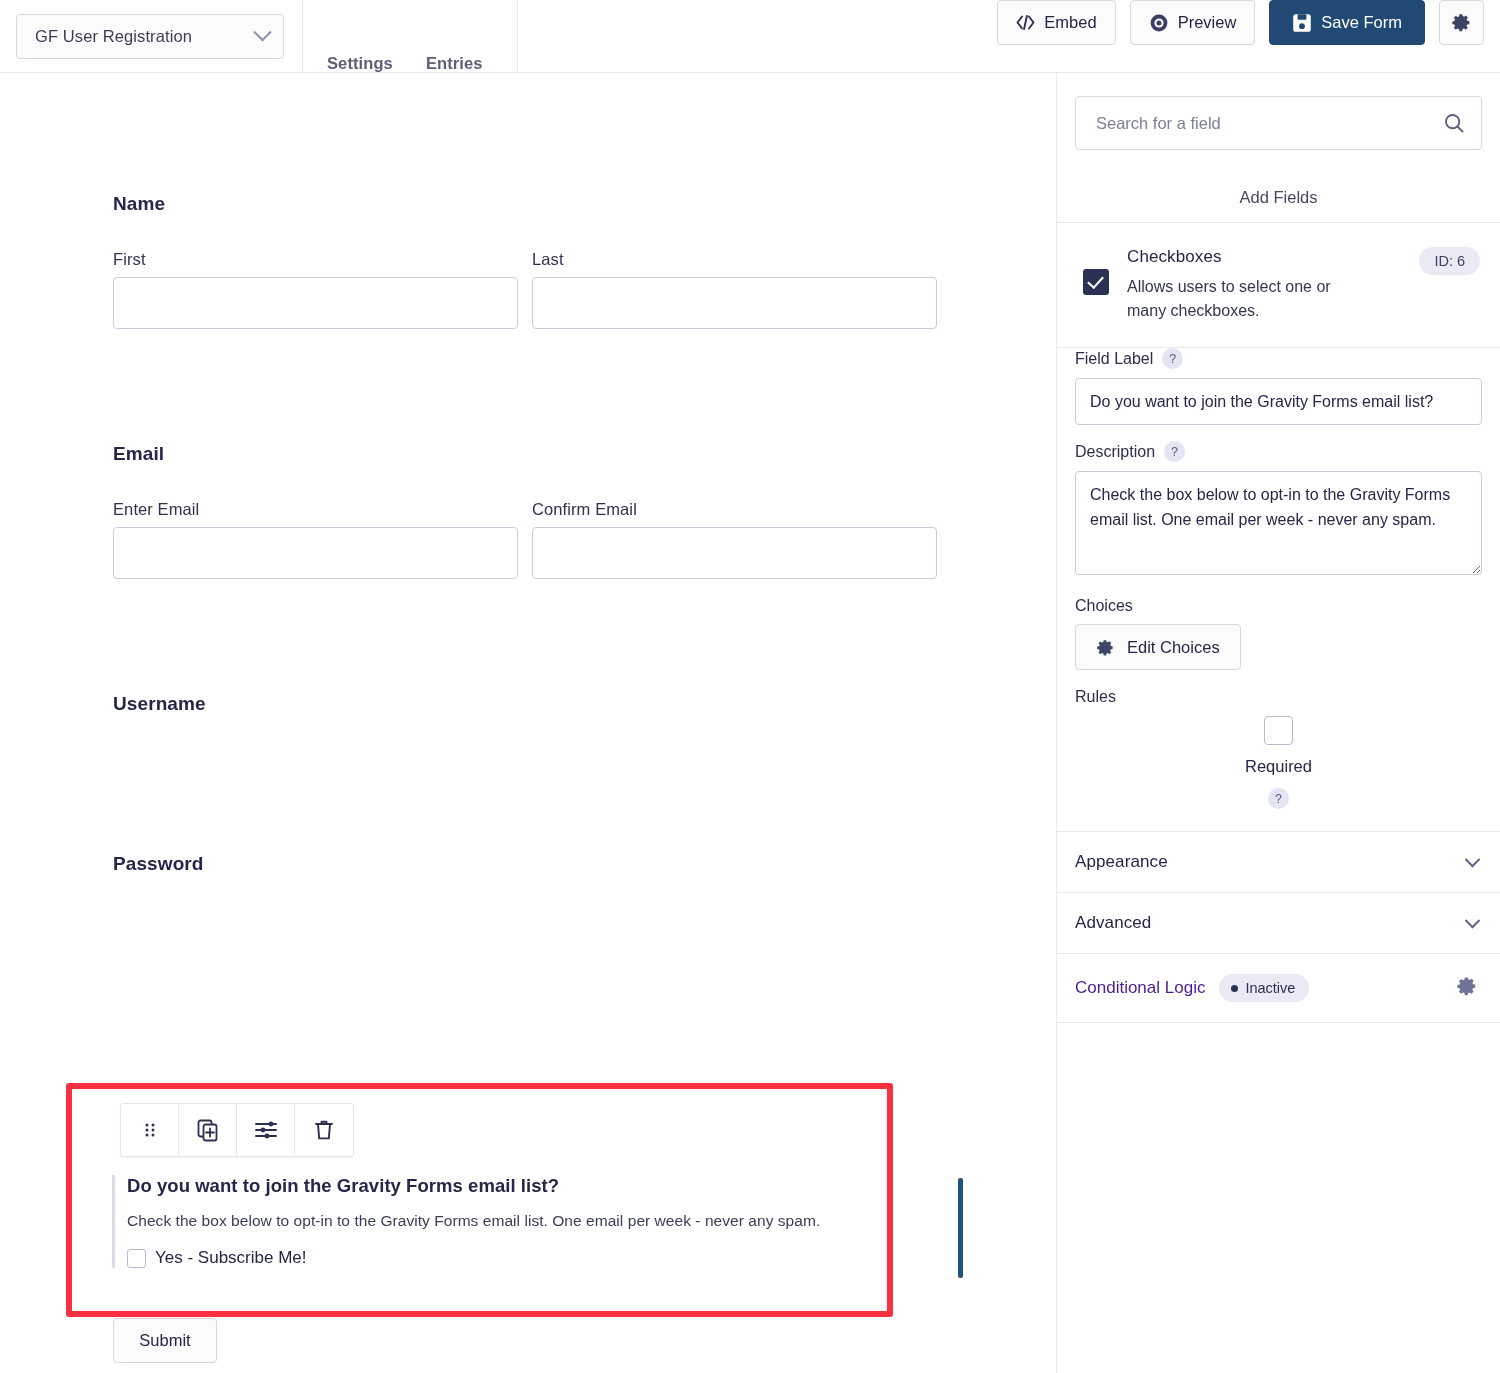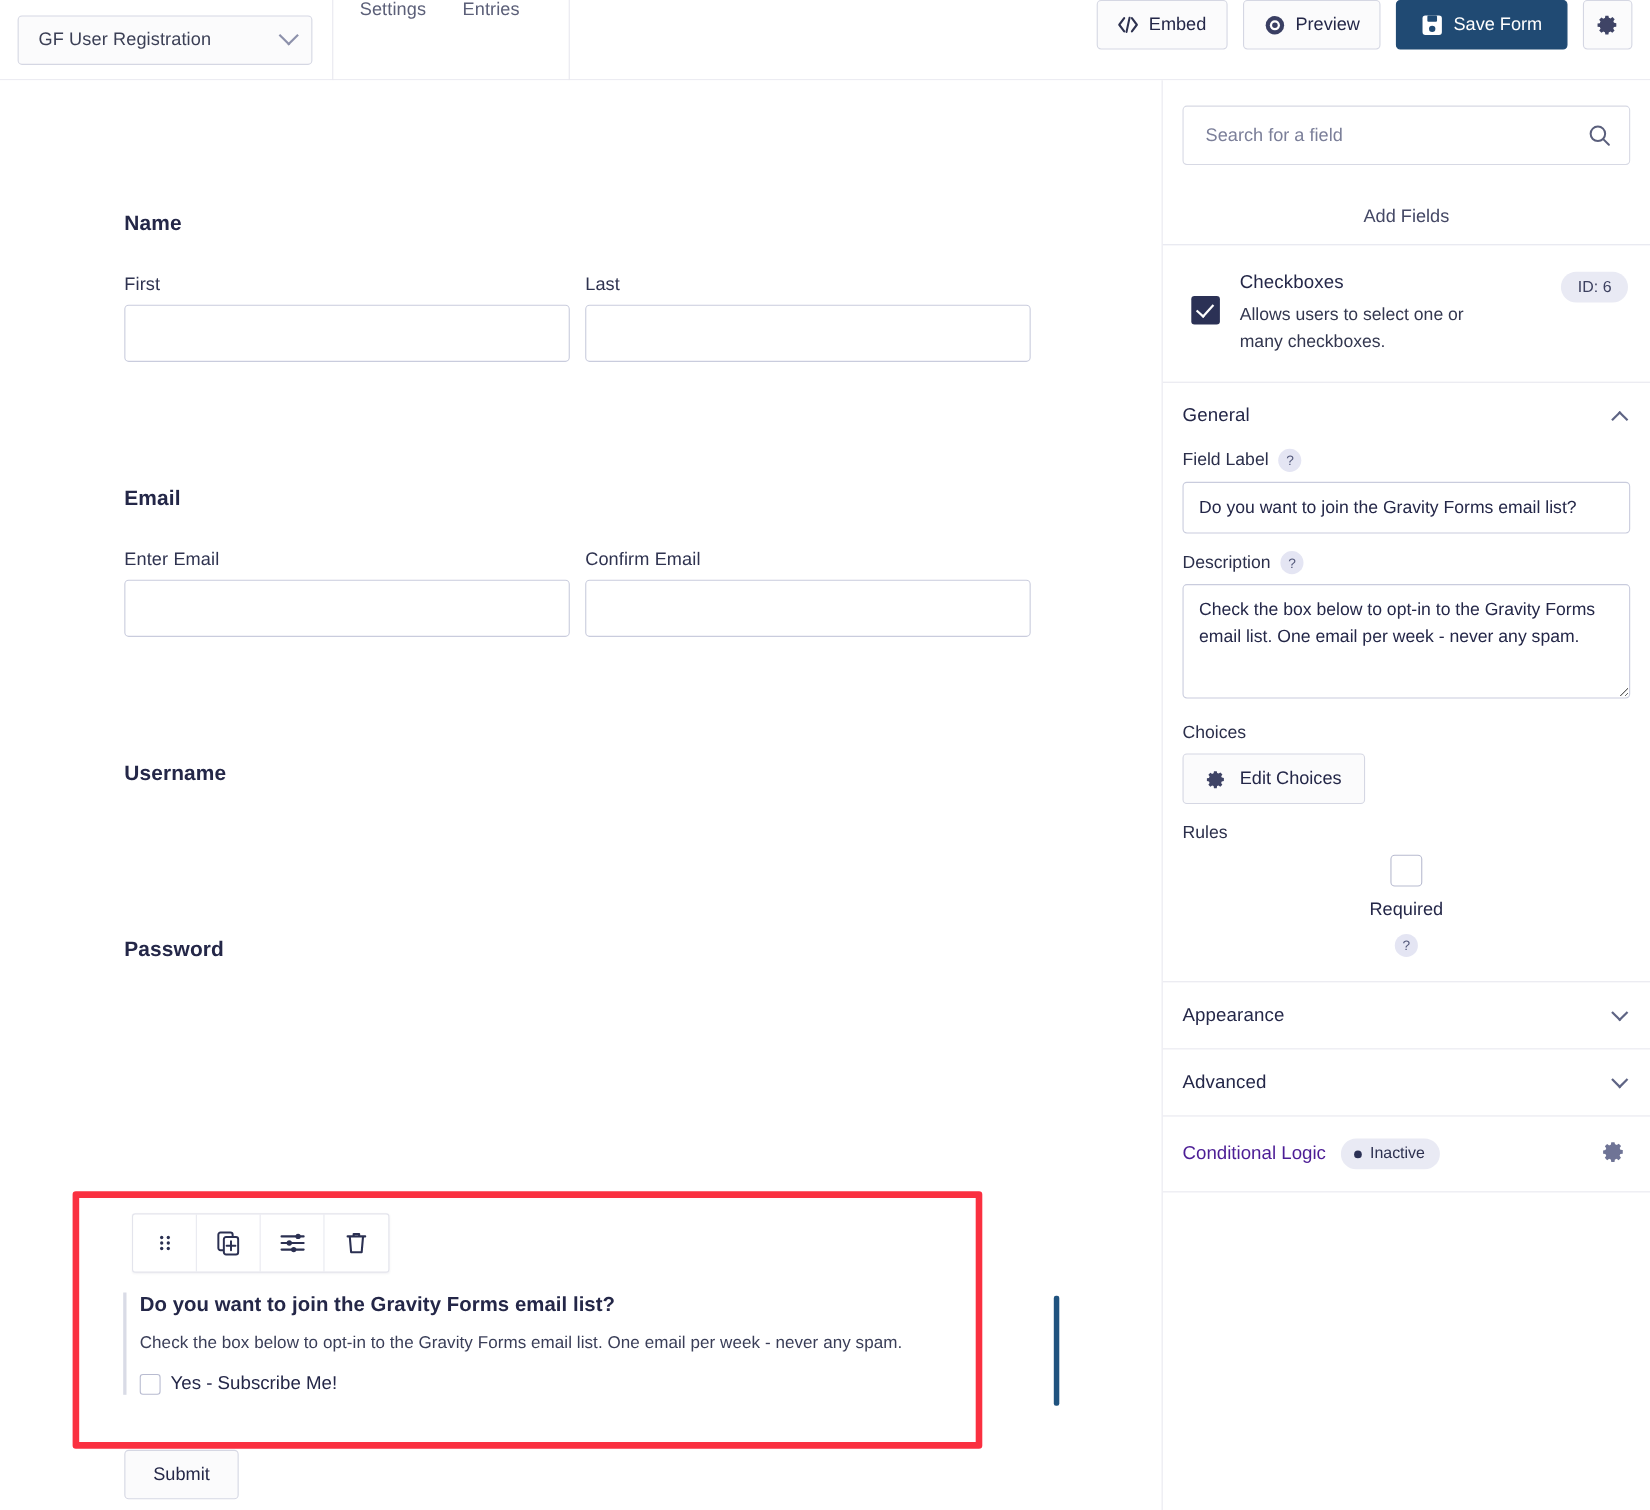--- a/index.html
+++ b/index.html
@@ -51,21 +51,21 @@
     width: 1px;
     height: 73px;
     background: #e8e8ef;
   }
   .hdr-div-a { position: absolute; left: 302px; top: 0; }
   .hdr-div-b { position: absolute; left: 517px; top: 0; }
 
   .nav-tabs {
     position: absolute;
     left: 327px; top: 0; height: 73px;
-    display: flex; align-items: flex-start; gap: 33px;
+    display: flex; align-items: flex-end; gap: 33px; font-weight: bold;
   }
   .nav-tab {
     font-size: 16.5px;
     color: #5b5f78;
     cursor: pointer;
     letter-spacing: .1px;
   }
 
   .top-actions {
     position: absolute;
@@ -572,24 +572,20 @@
 
   <div class="fieldhead">
     <span class="cbx-checked"></span>
     <div class="fieldhead-txt">
       <div class="fh-title">Checkboxes</div>
       <div class="fh-desc">Allows users to select one or many checkboxes.</div>
     </div>
     <span class="id-badge">ID: 6</span>
   </div>
 
-  <div class="section-head">
-    <span class="section-title">General</span>
-    <span class="chev-sm chev-up"></span>
-  </div>
 
   <div class="sec-body">
 
     <div class="setting-label">
       <span>Field Label</span>
       <span class="help">?</span>
     </div>
     <input class="setting-input" type="text" value="Do you want to join the Gravity Forms email list?" style="">
 
     <div class="setting-label">

